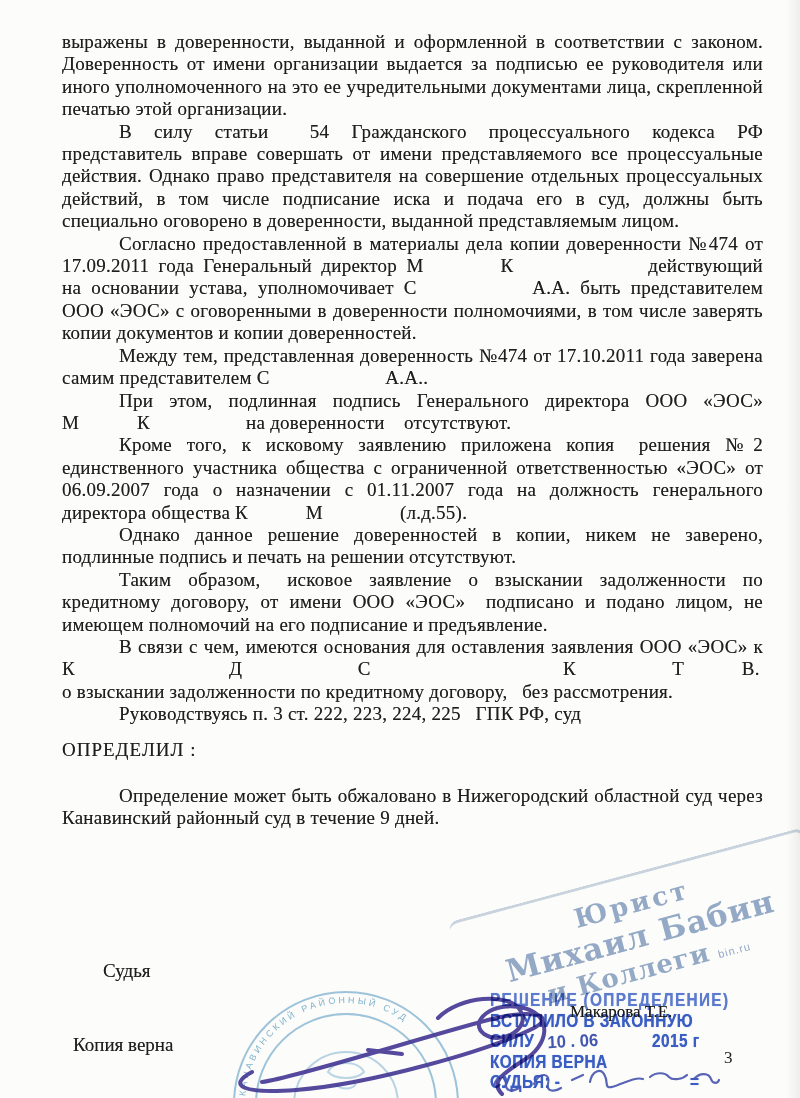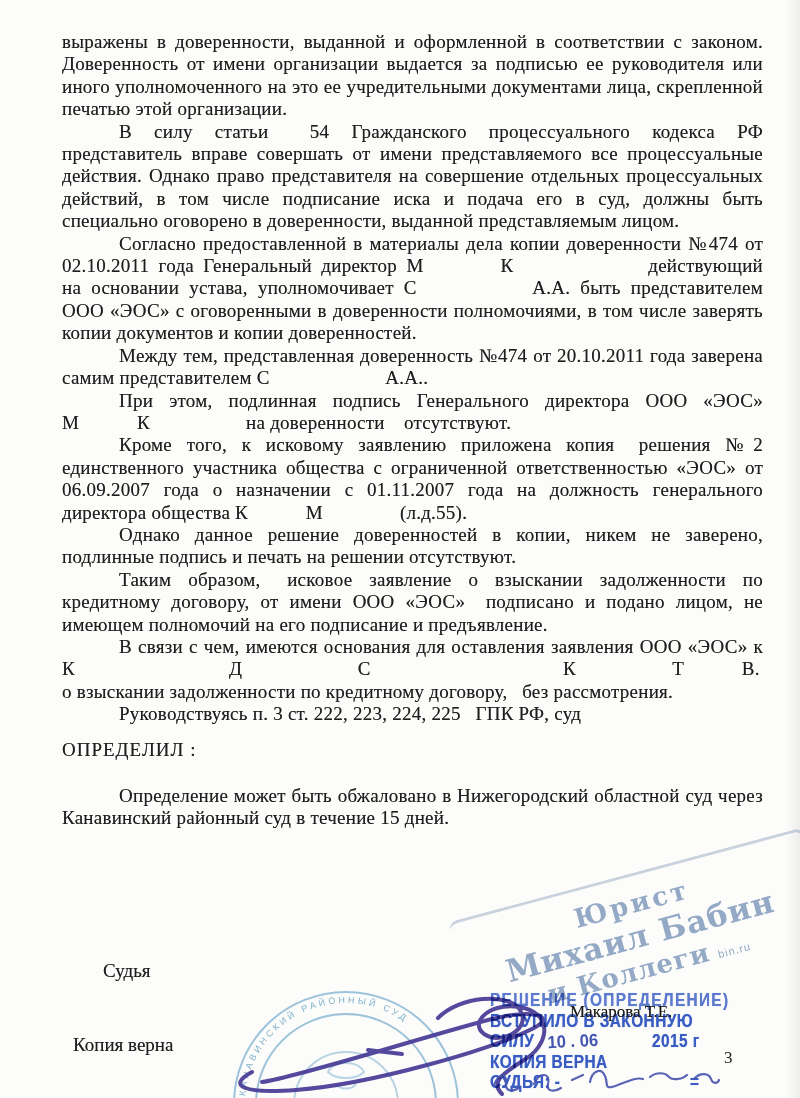--- a/index.html
+++ b/index.html
@@ -61,30 +61,30 @@
   .pageno { position:absolute; left:724px; top:1048px; font-size:17px; }
 </style>
 </head>
 <body>
 
 <div class="page">
 
   <div class="content">
     <p class="p">выражены в доверенности, выданной и оформленной в соответствии с законом. Доверенность от имени организации выдается за подписью ее руководителя или иного уполномоченного на это ее учредительными документами лица, скрепленной печатью этой организации.</p>
     <p class="p ind">В силу статьи  54 Гражданского процессуального кодекса РФ представитель вправе совершать от имени представляемого все процессуальные действия. Однако право представителя на совершение отдельных процессуальных действий, в том числе подписание иска и подача его в суд, должны быть специально оговорено в доверенности, выданной представляемым лицом.</p>
-    <p class="p ind">Согласно предоставленной в материалы дела копии доверенности №474 от 02.10.2011 года Генеральный директор М    К       действующий на основании устава, уполномочивает С      А.А. быть представителем ООО «ЭОС» с оговоренными в доверенности полномочиями, в том числе заверять копии документов и копии доверенностей.</p>
-    <p class="p ind">Между тем, представленная доверенность №474 от 20.10.2011 года заверена самим представителем С      А.А..</p>
+    <p class="p ind">Согласно предоставленной в материалы дела копии доверенности №474 от 17.09.2011 года Генеральный директор М    К       действующий на основании устава, уполномочивает С      А.А. быть представителем ООО «ЭОС» с оговоренными в доверенности полномочиями, в том числе заверять копии документов и копии доверенностей.</p>
+    <p class="p ind">Между тем, представленная доверенность №474 от 17.10.2011 года заверена самим представителем С      А.А..</p>
     <p class="p ind">При этом, подлинная подпись Генерального директора ООО «ЭОС» М   К     на доверенности отсутствуют.</p>
     <p class="p ind">Кроме того, к исковому заявлению приложена копия  решения №2 единственного участника общества с ограниченной ответственностью «ЭОС» от 06.09.2007 года о назначении с 01.11.2007 года на должность генерального директора общества К   М    (л.д.55).</p>
     <p class="p ind">Однако данное решение доверенностей в копии, никем не заверено, подлинные подпись и печать на решении отсутствуют.</p>
     <p class="p ind">Таким образом,  исковое заявление о взыскании задолженности по кредитному договору, от имени ООО «ЭОС»  подписано и подано лицом, не имеющем полномочий на его подписание и предъявление.</p>
     <p class="p ind">В связи с чем, имеются основания для оставления заявления ООО «ЭОС» к К        Д      С          К     Т   В. о взыскании задолженности по кредитному договору,  без рассмотрения.</p>
     <p class="p ind">Руководствуясь п. 3 ст. 222, 223, 224, 225  ГПК РФ, суд</p>
     <div class="ruling">ОПРЕДЕЛИЛ :</div>
-    <p class="p ind">Определение может быть обжаловано в Нижегородский областной суд через Канавинский районный суд в течение 15 дней.</p>
+    <p class="p ind">Определение может быть обжаловано в Нижегородский областной суд через Канавинский районный суд в течение 9 дней.</p>
   </div>
 
   <div class="wm">
     <div class="wm-l1">Юрист</div>
     <div class="wm-l2">Михаил Бабин</div>
     <div>
       <span class="wm-l3">и Коллеги</span><span class="wm-url">bin.ru</span>
     </div>
   </div>
 

